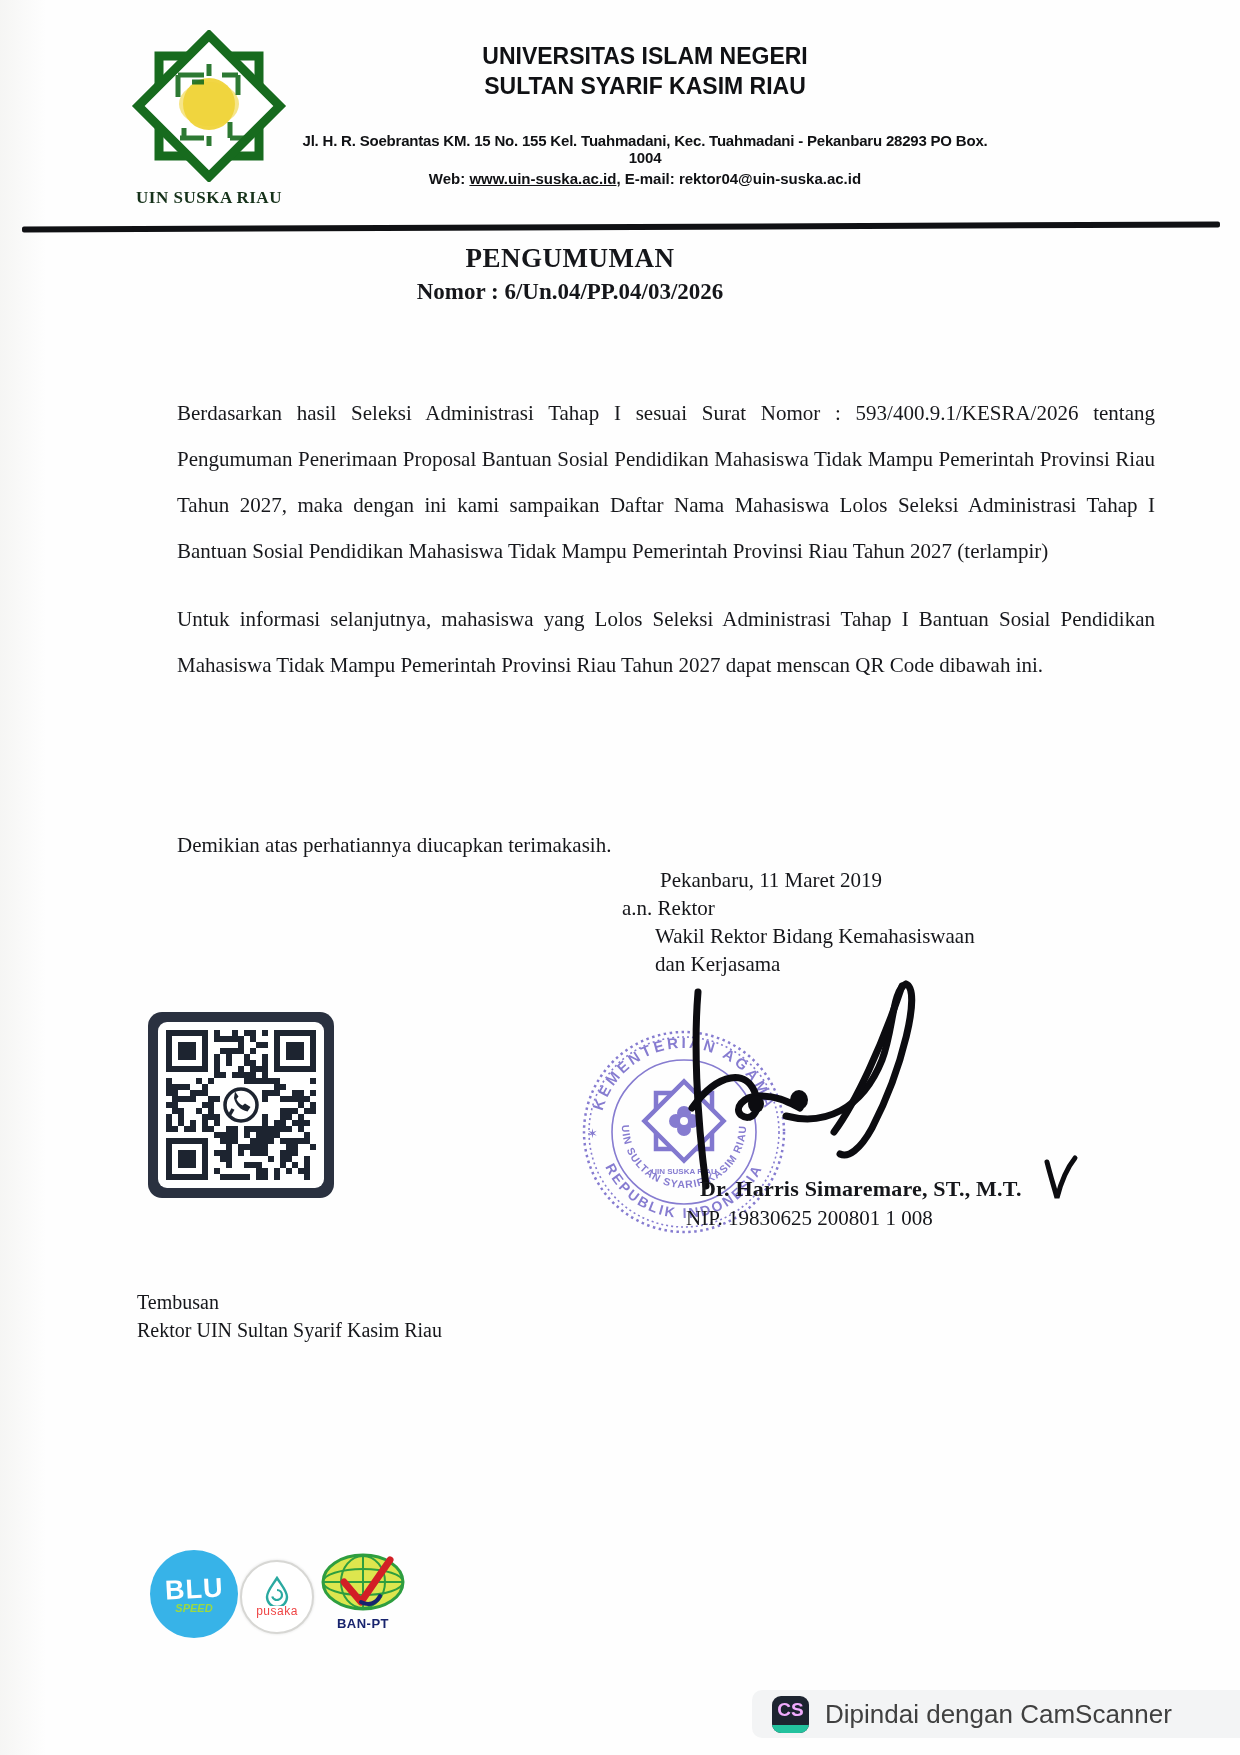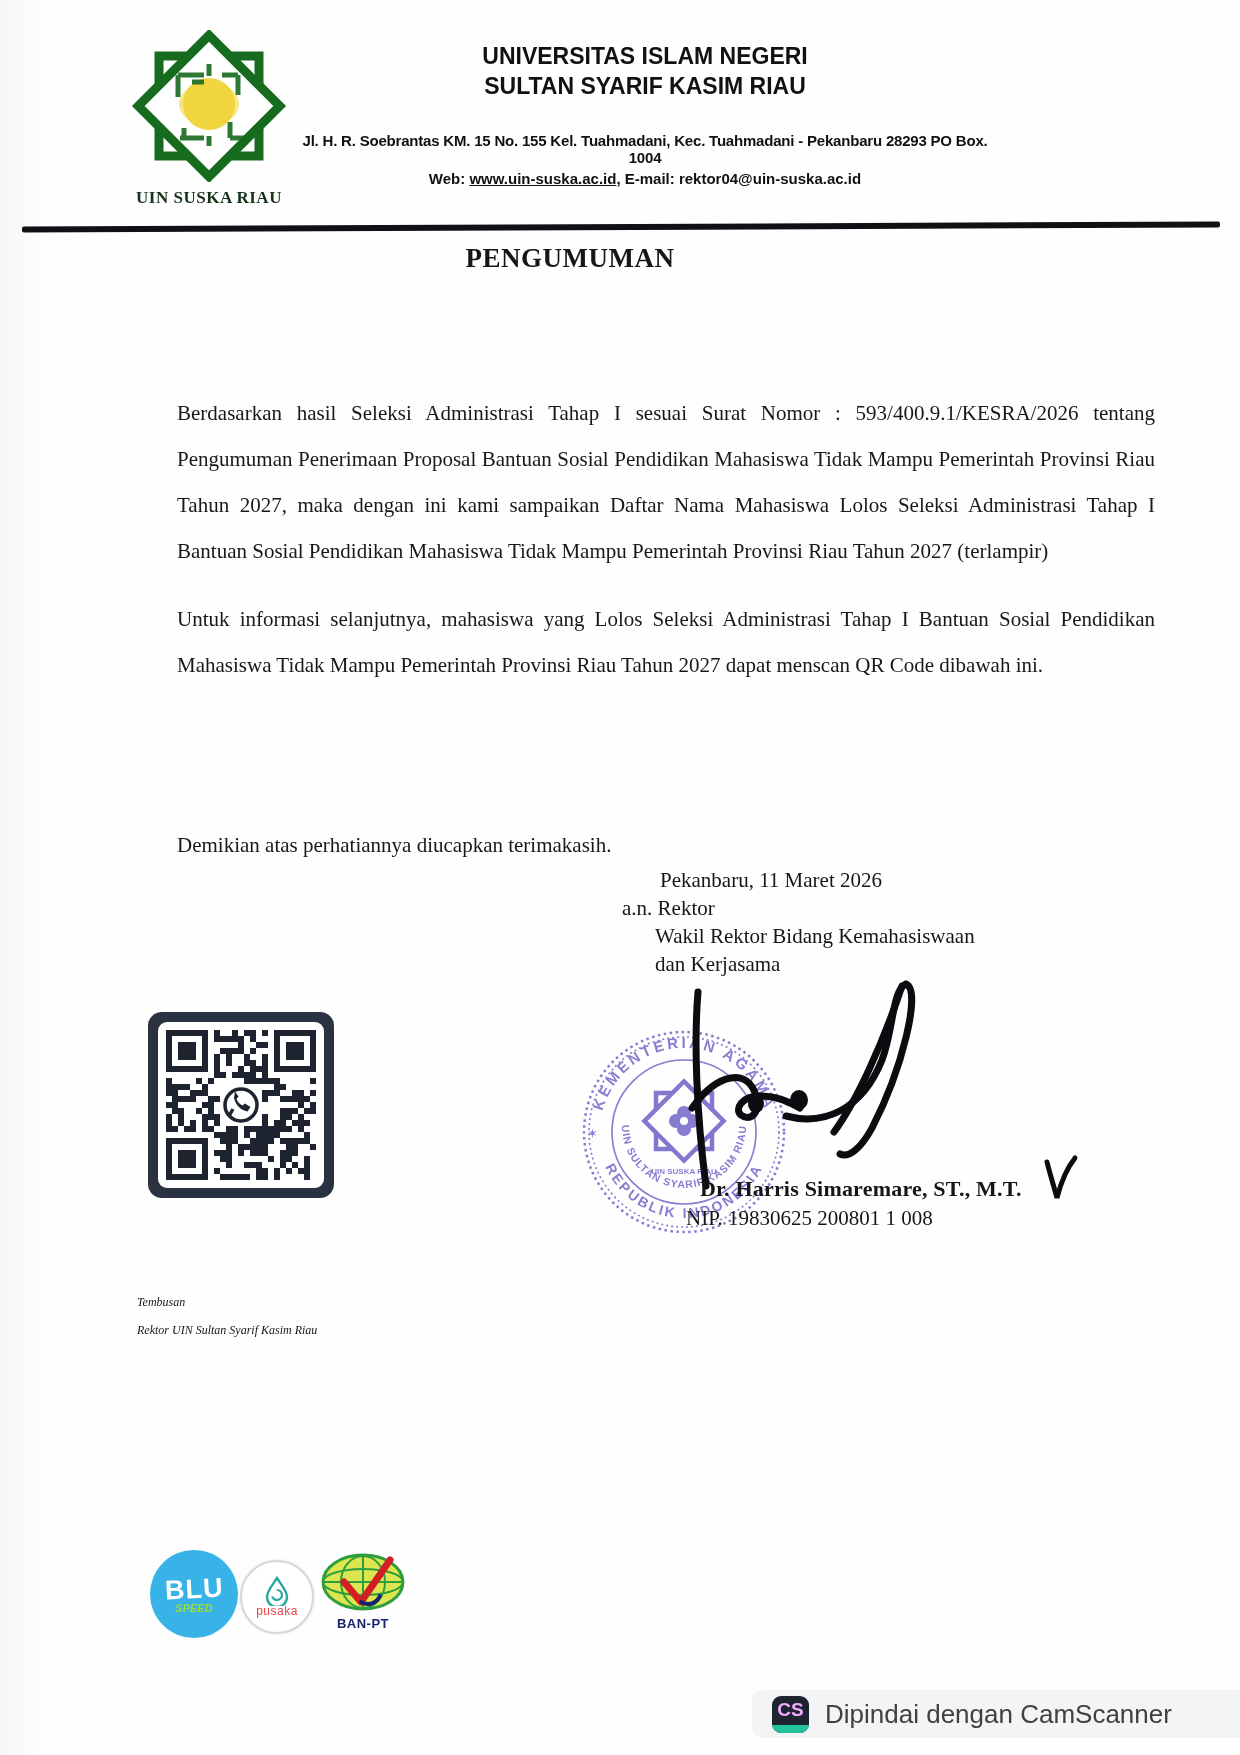--- a/index.html
+++ b/index.html
@@ -55,21 +55,21 @@
   .stamp{position:absolute;left:578px;top:1026px;width:212px;height:212px;
     mix-blend-mode:multiply;opacity:.82;}
   .signature-ink{position:absolute;left:610px;top:950px;width:480px;height:270px;}
   .paraph-ink{position:absolute;left:1035px;top:1150px;width:50px;height:60px;}
   
   .qr-frame{position:absolute;left:148px;top:1012px;width:186px;height:186px;
     background:#2a3140;border-radius:14px;padding:10px;}
   .qr-inner{width:100%;height:100%;background:#fff;border-radius:9px;
     display:flex;align-items:center;justify-content:center;}
   
-  .tembusan{position:absolute;left:137px;top:1288px;font-size:12px;line-height:28px;font-style:italic;}
+  .tembusan{position:absolute;left:137px;top:1288px;font-size:20px;line-height:28px;}
   
   .logo-blu{position:absolute;left:150px;top:1550px;width:88px;height:88px;border-radius:50%;
     background:#37b3e8;display:flex;flex-direction:column;align-items:center;justify-content:center;
     font-family:"Liberation Sans",sans-serif;}
   .logo-blu .b{color:#fff;font-weight:bold;font-size:27px;letter-spacing:1px;transform:rotate(-3deg);}
   .logo-blu .s{color:#9ed93f;font-weight:bold;font-style:italic;font-size:11px;margin-top:-3px;}
   .logo-pusaka{position:absolute;left:240px;top:1560px;width:74px;height:74px;border-radius:50%;
     background:#fff;border:2px solid #d7d7d4;display:flex;flex-direction:column;align-items:center;
     justify-content:center;font-family:"Liberation Sans",sans-serif;box-shadow:0 0 3px rgba(0,0,0,.12);}
   .logo-pusaka .p{color:#ef4444;font-size:12px;margin-top:-2px;letter-spacing:.5px;}
@@ -113,28 +113,29 @@
     <div class="l3">SULTAN SYARIF KASIM RIAU</div>
     <div class="addr">Jl. H. R. Soebrantas KM. 15 No. 155 Kel. Tuahmadani, Kec. Tuahmadani - Pekanbaru 28293 PO Box. 1004</div>
     <div class="web"><span>Web: </span><span class="url">www.uin-suska.ac.id</span><span>, E-mail: rektor04@uin-suska.ac.id</span>
     </div>
   </div>
 
   <div class="rule"></div>
 
   <div class="title-block">
     <div class="t1">PENGUMUMAN</div>
+    <div class="t2">Nomor : 6/Un.04/PP.04/03/2026</div>
   </div>
 
   <div class="para p1">Berdasarkan hasil Seleksi Administrasi Tahap I sesuai Surat Nomor : 593/400.9.1/KESRA/2026 tentang Pengumuman Penerimaan Proposal Bantuan Sosial Pendidikan Mahasiswa Tidak Mampu Pemerintah Provinsi Riau Tahun 2027, maka dengan ini kami sampaikan Daftar Nama Mahasiswa Lolos Seleksi Administrasi Tahap I Bantuan Sosial Pendidikan Mahasiswa Tidak Mampu Pemerintah Provinsi Riau Tahun 2027 (terlampir)</div>
   <div class="para p2">Untuk informasi selanjutnya, mahasiswa yang Lolos Seleksi Administrasi Tahap I Bantuan Sosial Pendidikan Mahasiswa Tidak Mampu Pemerintah Provinsi Riau Tahun 2027 dapat menscan QR Code dibawah ini.</div>
   <div class="para p3">Demikian atas perhatiannya diucapkan terimakasih.</div>
 
   <div class="sig-block">
-    <div class="d1">Pekanbaru, 11 Maret 2026</div>
+    <div class="d1">Pekanbaru, 11 Maret 2019</div>
     <div class="d2">a.n. Rektor</div>
     <div class="d3">Wakil Rektor Bidang Kemahasiswaan</div>
     <div class="d4">dan Kerjasama</div>
   </div>
 
   <svg class="stamp" viewBox="0 0 212 212">
     <g fill="none" stroke="#6c5fc7">
       <circle cx="106" cy="106" r="100" stroke-width="2.5" stroke-dasharray="2.5 3.5"></circle>
       <circle cx="106" cy="106" r="95" stroke-width="1.6" stroke-dasharray="2 3"></circle>
       <circle cx="106" cy="106" r="72" stroke-width="1.6"></circle>

